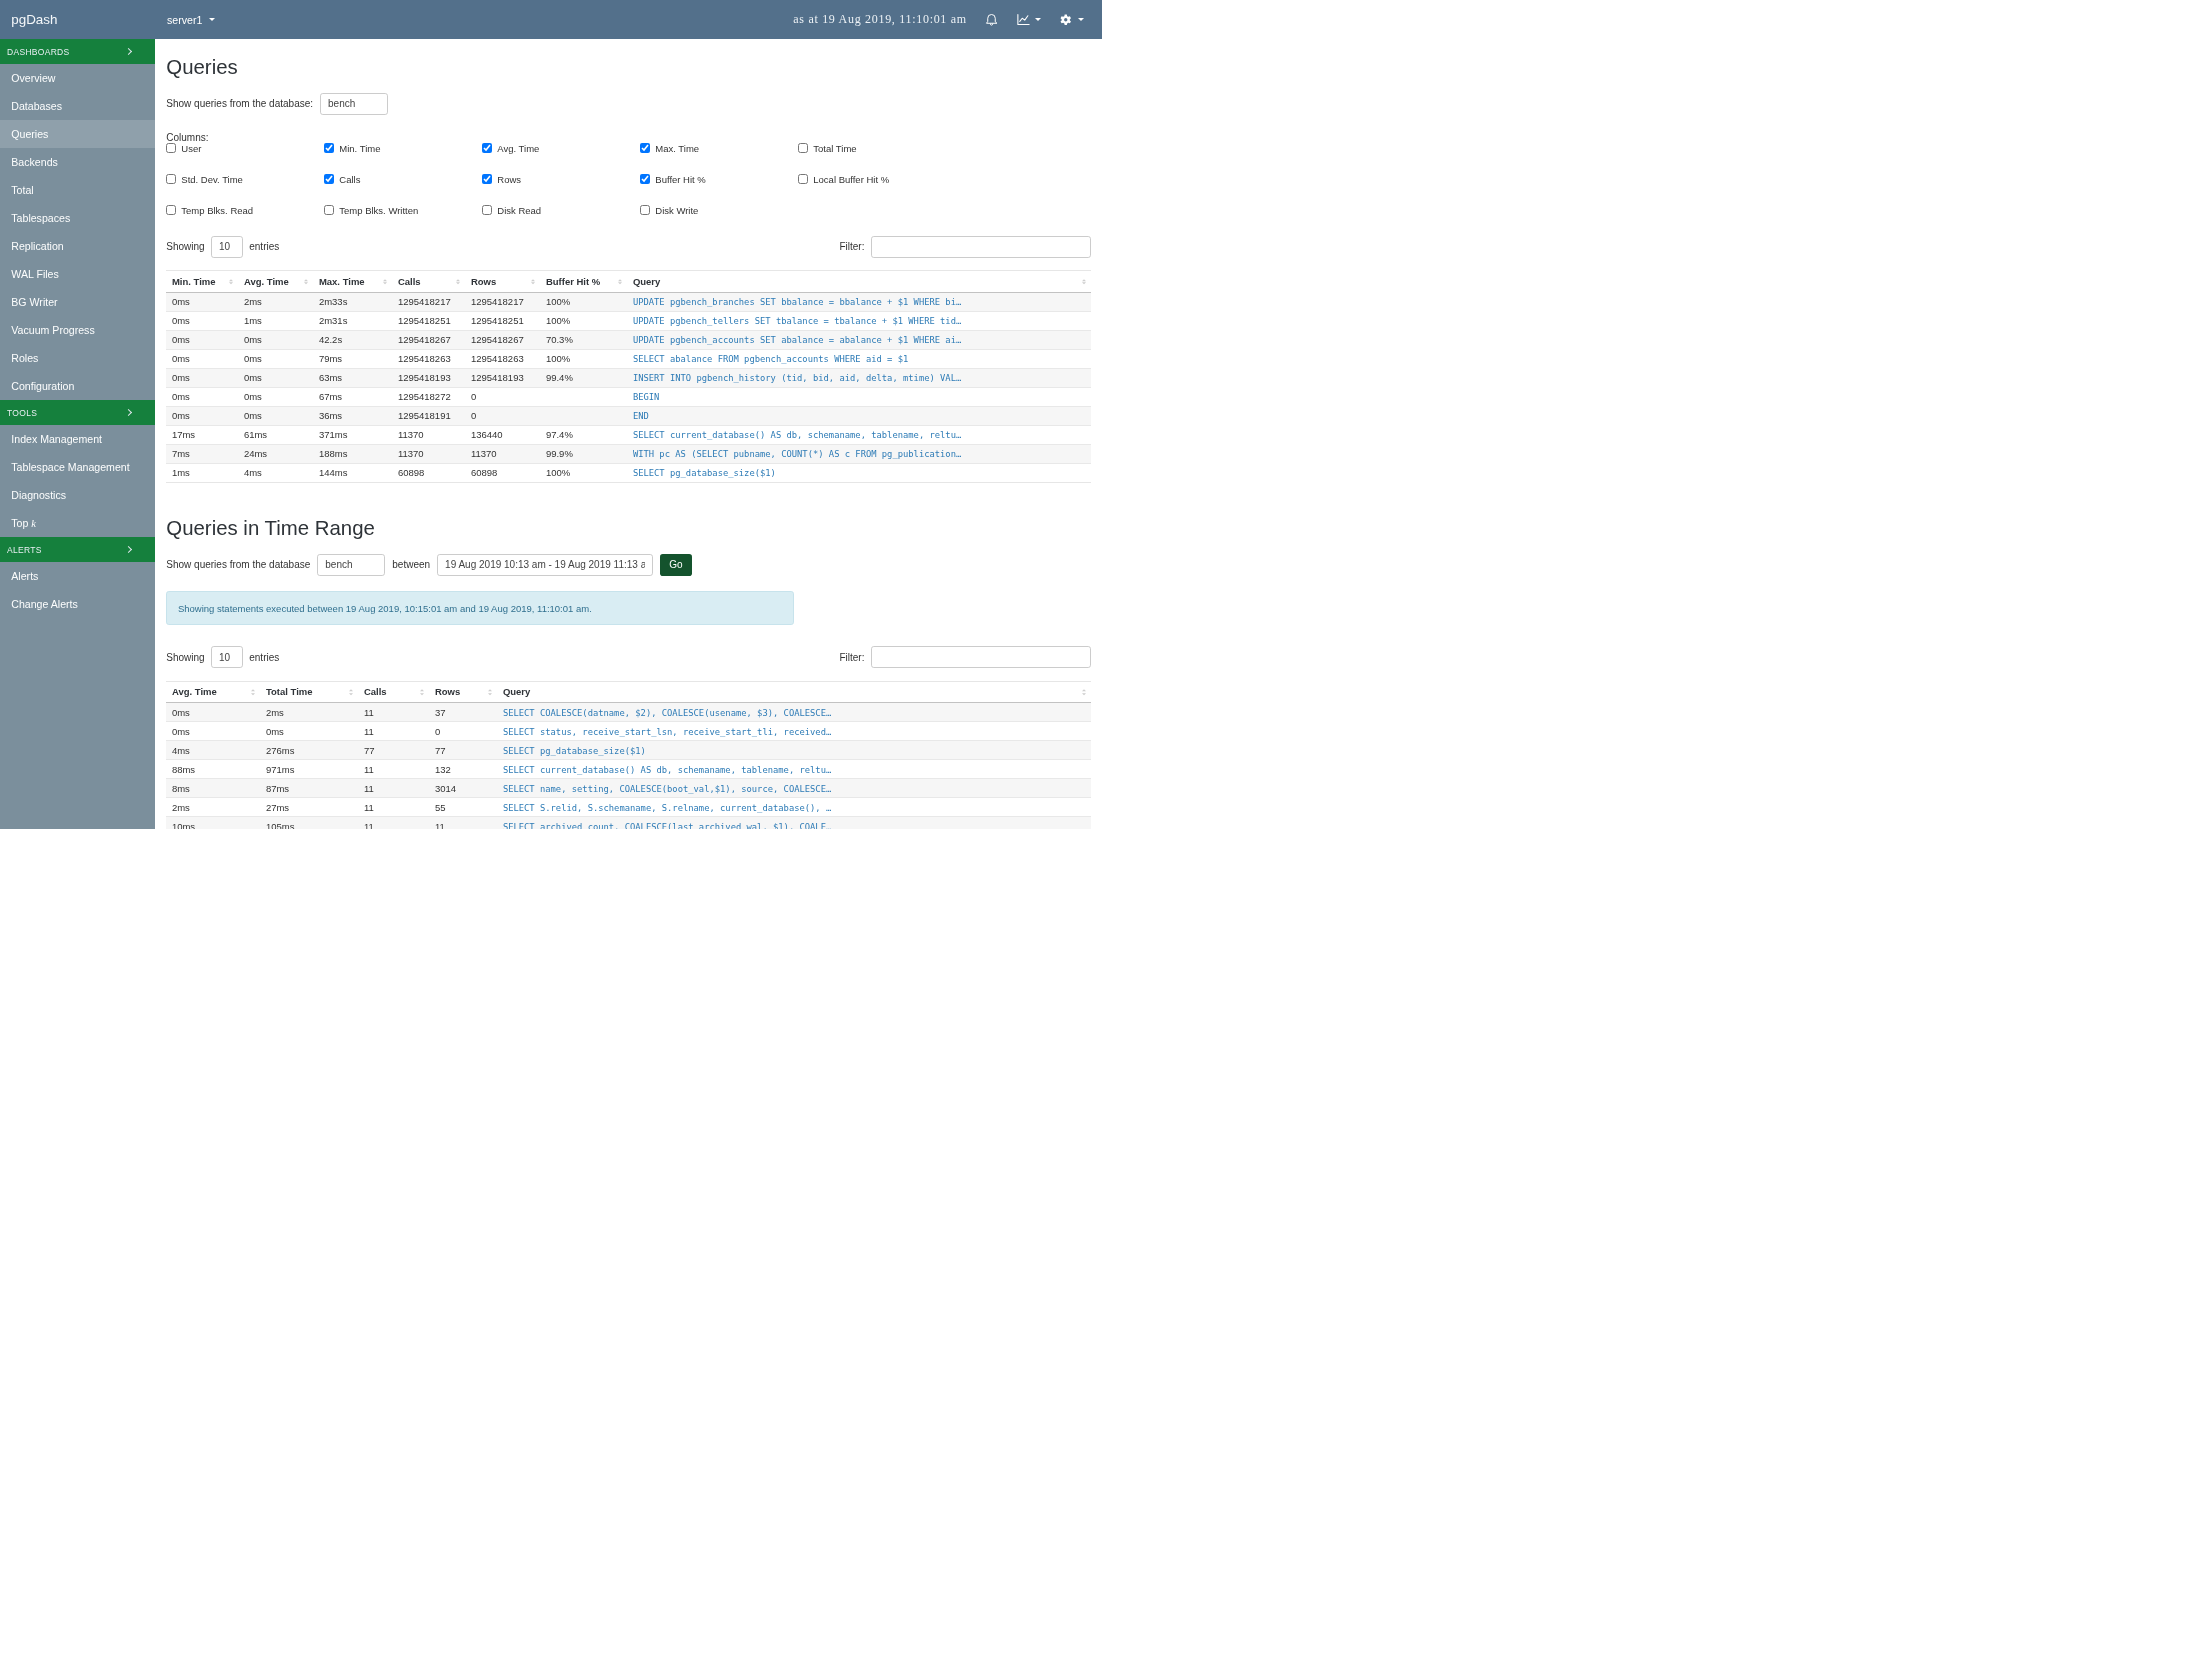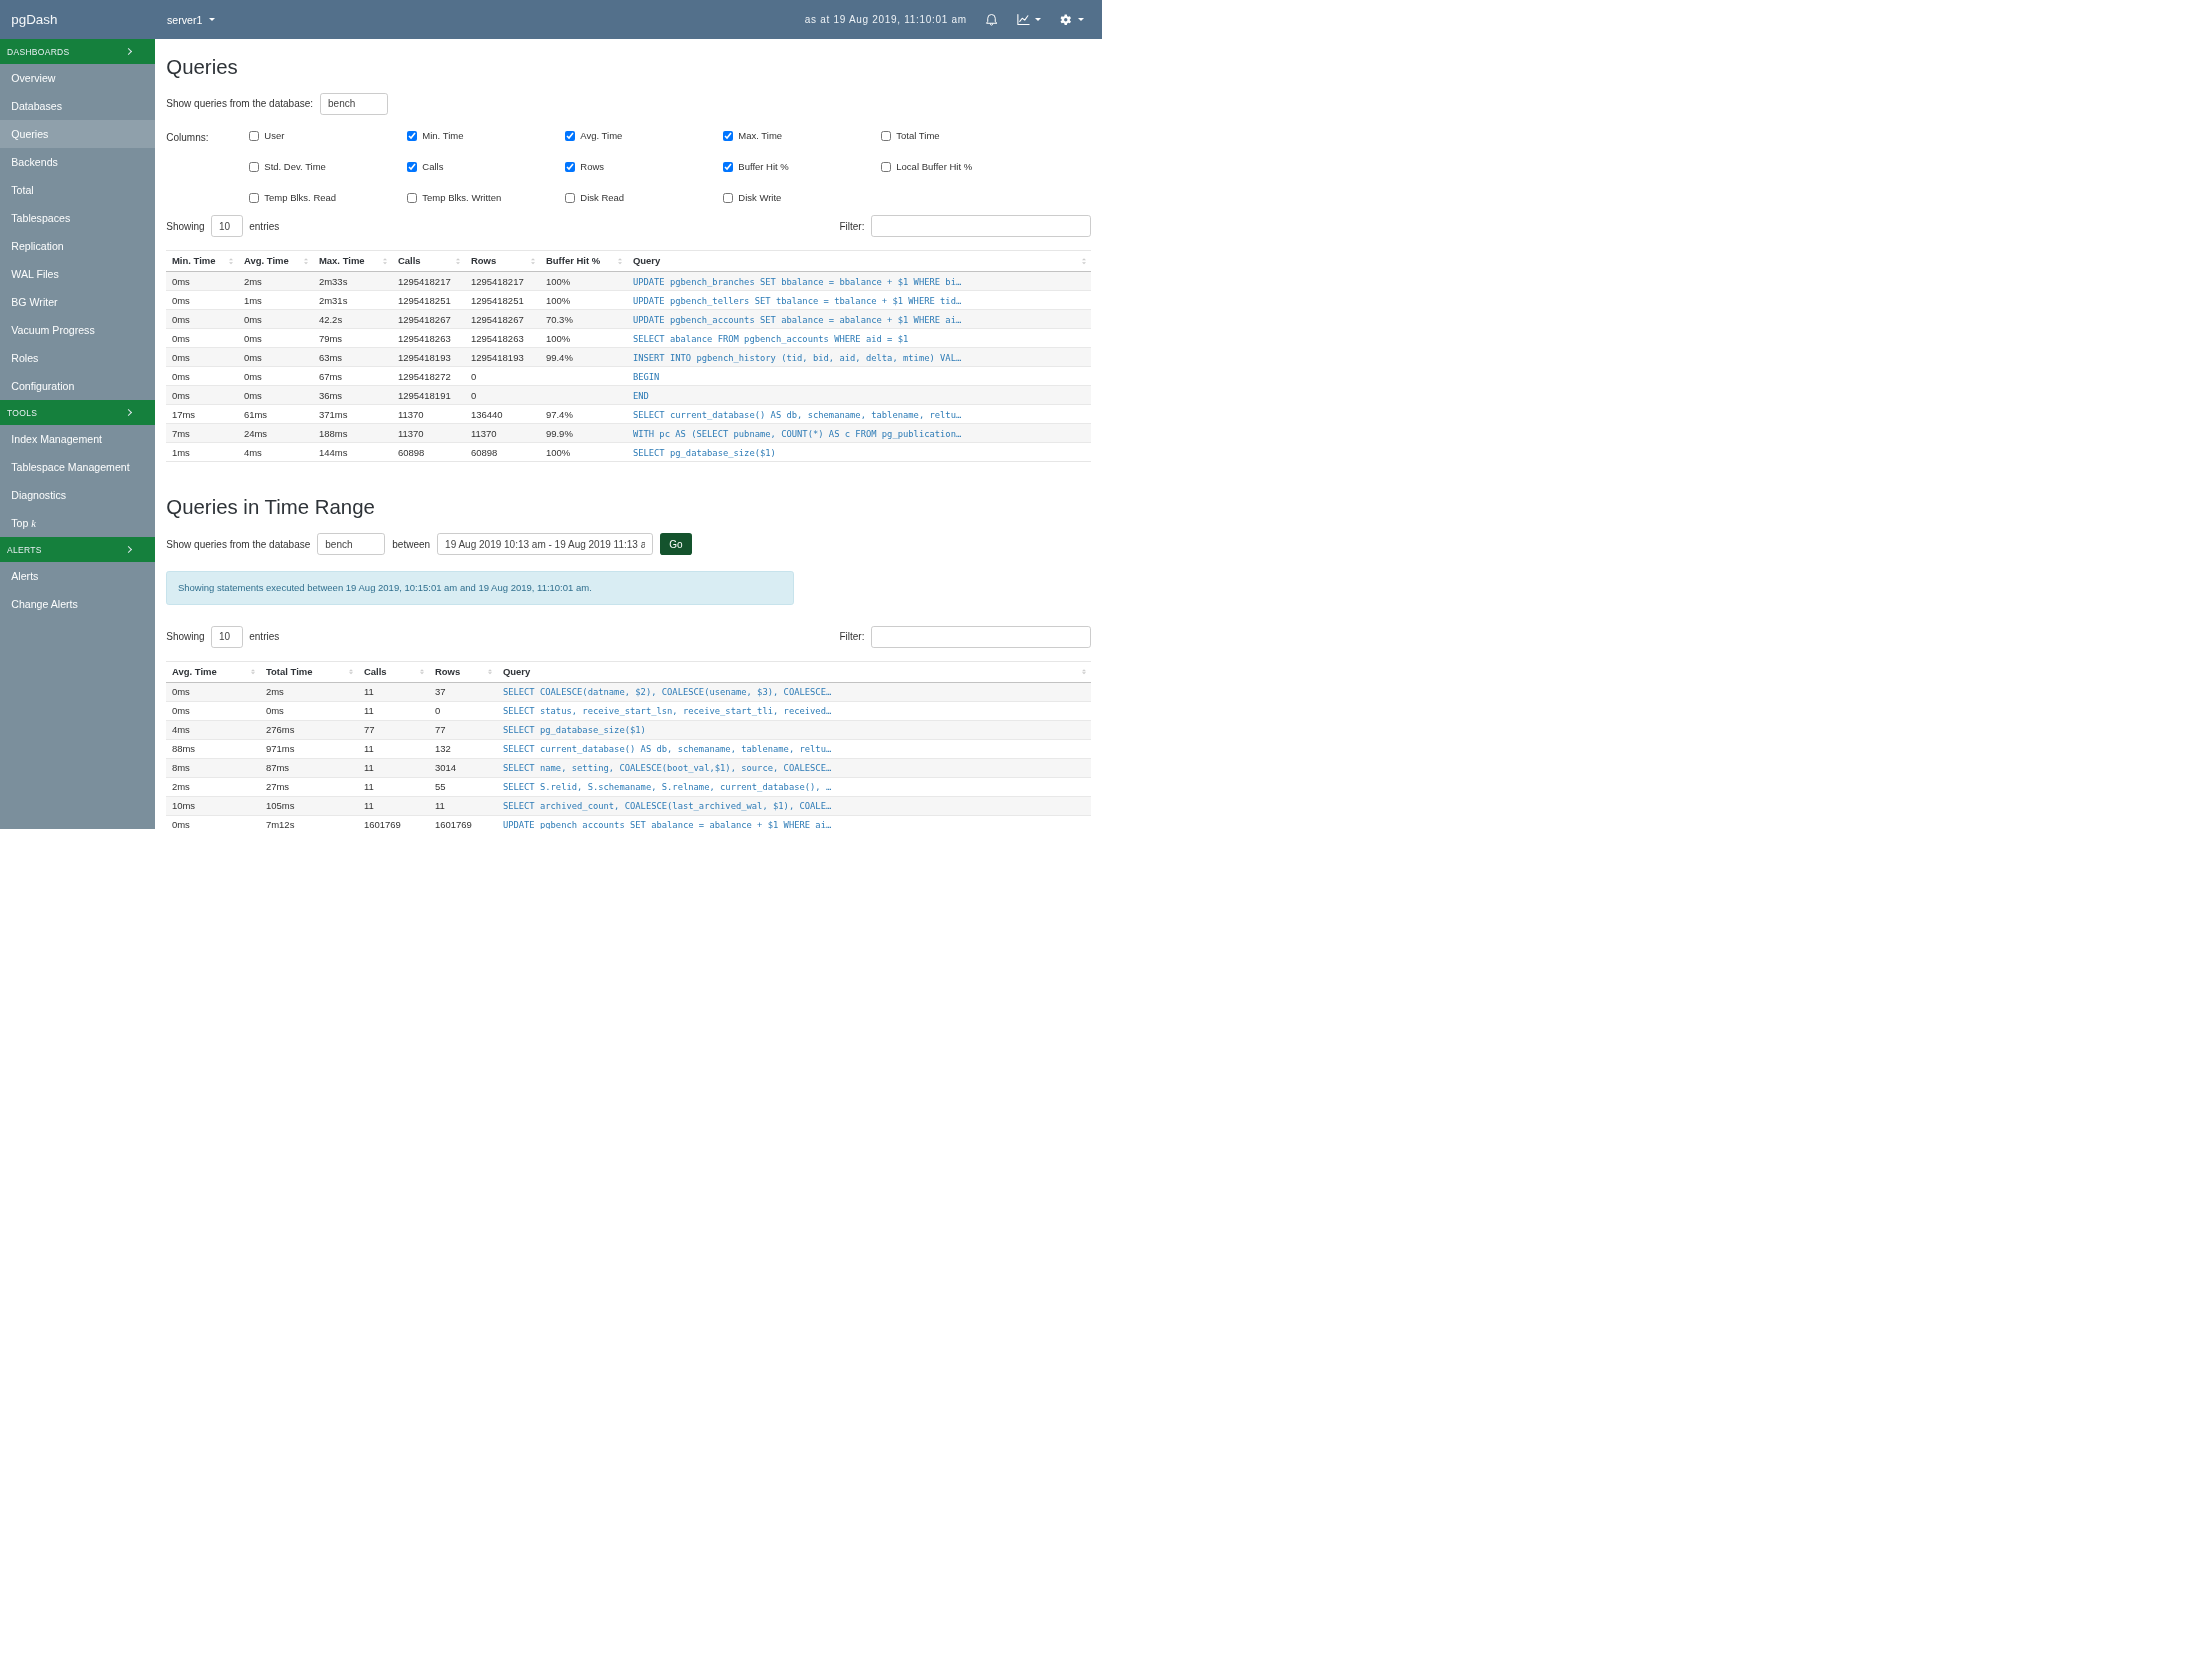--- a/index.html
+++ b/index.html
@@ -12,21 +12,21 @@
 
   
   .topbar {
     height:39px; background:#53708b; color:#fff;
     display:flex; align-items:center;
   }
   .brand { width:155px; padding-left:11.3px; font-size:13.4px; font-weight:400; color:#f5f8fa; }
   .server-select { margin-left:12px; display:flex; align-items:center; gap:6.3px; font-size:10.6px; cursor:pointer; }
   .caret-down { width:0; height:0; border-left:3.5px solid transparent; border-right:3.5px solid transparent; border-top:3.5px solid #fff; }
   .topbar-right { margin-left:auto; display:flex; align-items:center; gap:17px; padding-right:18.3px; }
-  .timestamp { font-family:Liberation Sans, sans-serif; font-size:10px; letter-spacing:0.7px; color:#edf2f6; }
+  .timestamp { font-family:Liberation Serif, serif; font-size:12px; letter-spacing:0.7px; color:#edf2f6; }
   .icon-btn { display:flex; align-items:center; gap:4.2px; cursor:pointer; }
 
   
   .layout { display:flex; height:790px; }
   .sidebar { width:155px; background:#7b8f9c; flex-shrink:0; }
   .side-header {
     height:25px; display:flex; align-items:center; justify-content:space-between;
     padding:0 24px 0 7px; background:#15803d; color:#e9eff3;
     font-size:8.5px; letter-spacing:0.3px; cursor:pointer;
   }
@@ -45,21 +45,21 @@
   input.text {
     height:22px; border:0.7px solid #ccc; border-radius:2.8px; padding:0 7px;
     font-size:10px; font-family:"Liberation Sans", sans-serif; color:#444; background:#fff;
   }
   .db-input { width:68px; }
   .range-input { width:216px; }
   .entries-input { width:32px; }
   .filter-input { width:220px; }
   .go-btn { height:22px; padding:0 9.2px; background:#14532d; color:#fff; border:none; border-radius:2.8px; font-size:10px; cursor:pointer; }
 
-  .columns-row { display:flex; margin-bottom:12px; }
+  .columns-row { display:flex; margin-bottom:20px;flex-direction:column; }
   .columns-label { width:83px; padding-top:1.4px; }
   .col-grid { display:grid; grid-template-columns:repeat(5, 158px); row-gap:20px; }
   .toggle { display:flex; align-items:center; gap:5px; font-size:9.5px; color:#333; }
   .toggle input { margin:0; width:10px; height:10px; }
 
   .list-controls { display:flex; align-items:flex-end; margin-bottom:12.7px; }
   .showing-group { display:flex; align-items:center; gap:6.3px; }
   .filter-group { margin-left:auto; display:flex; align-items:center; gap:6.3px; }
 
   table { width:100%; border-collapse:collapse; table-layout:fixed; font-size:9.5px; border-bottom:0.7px solid #e6e6e6; }

